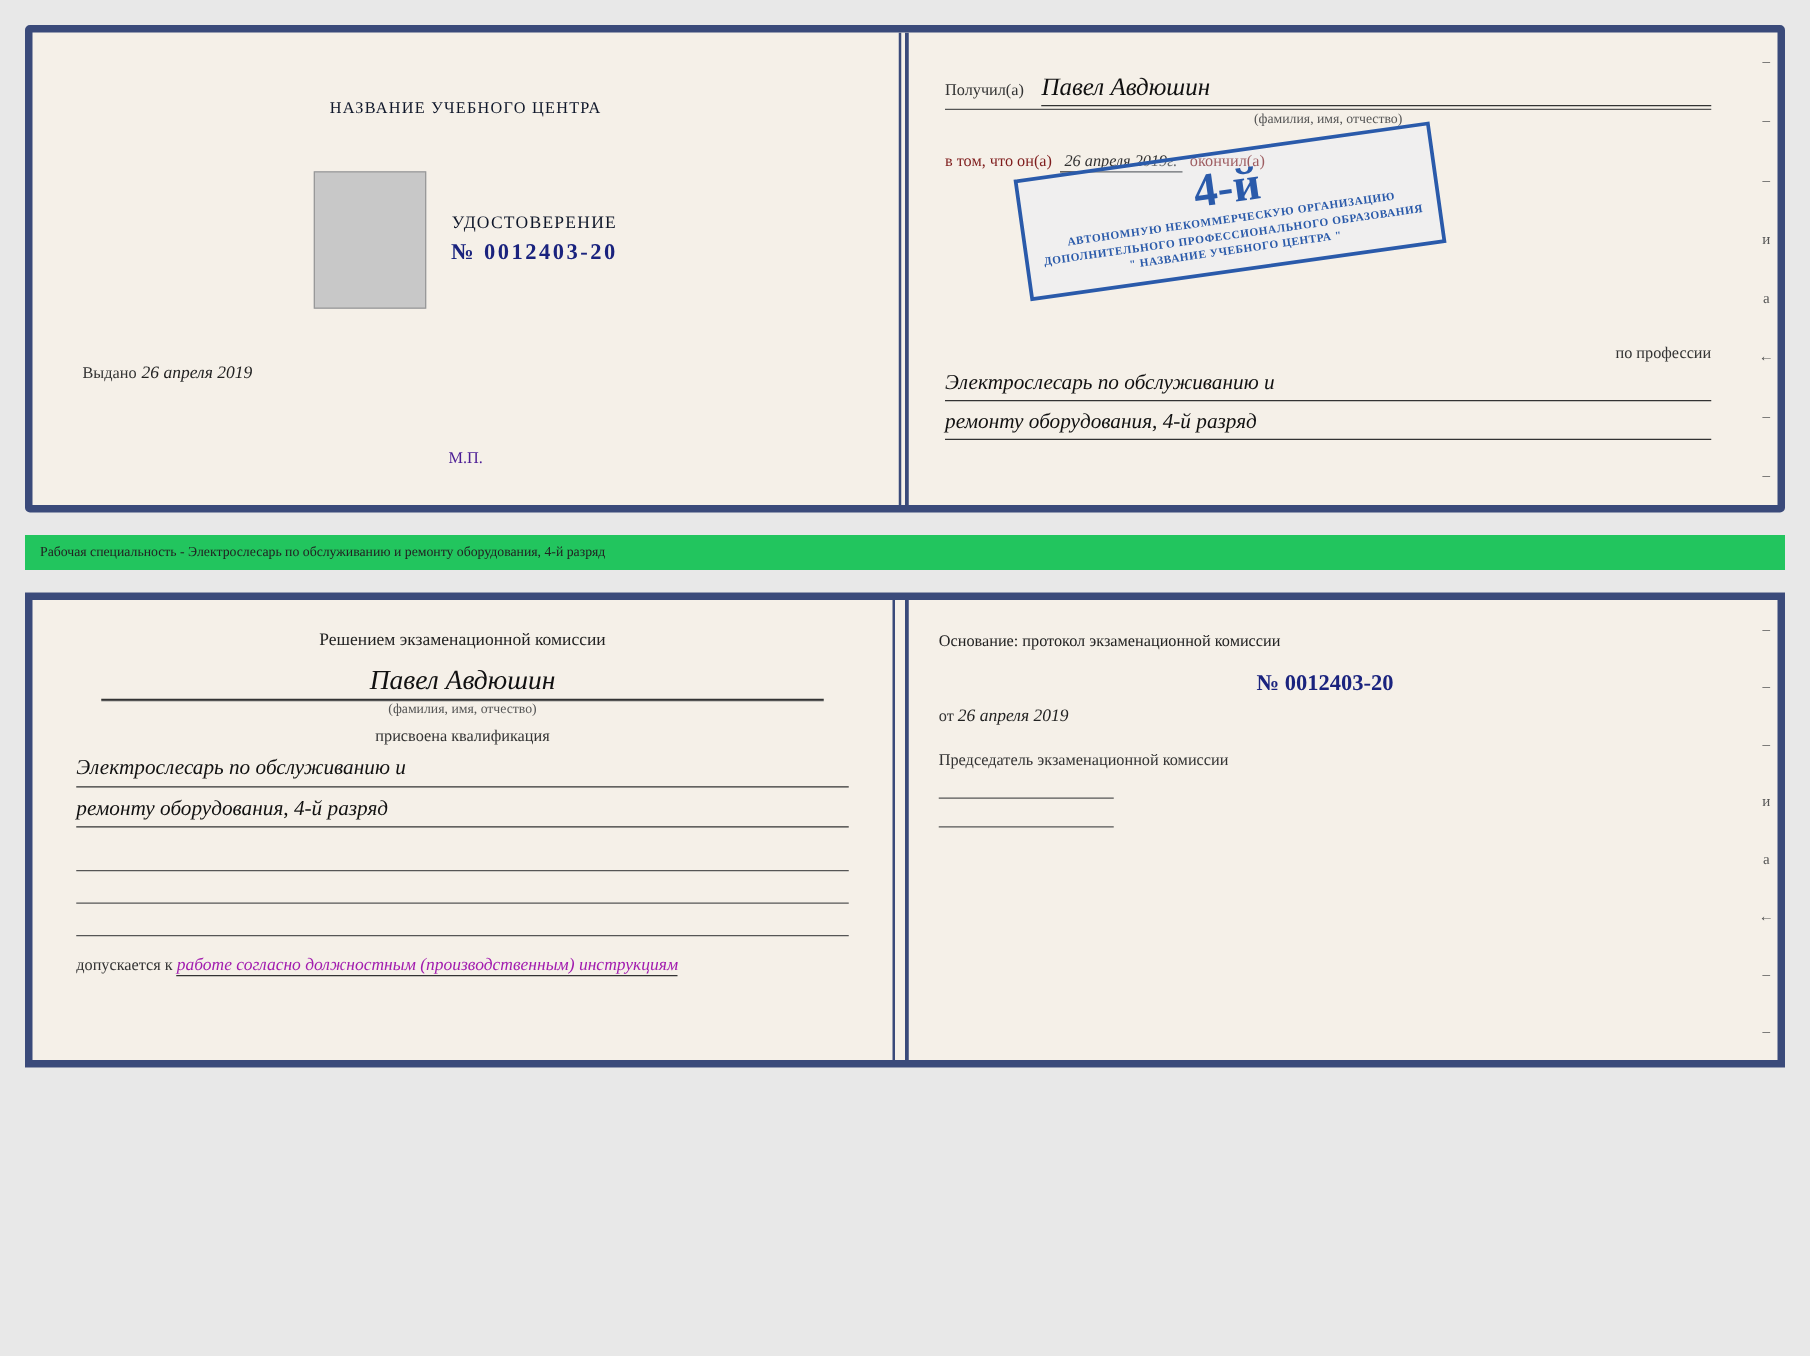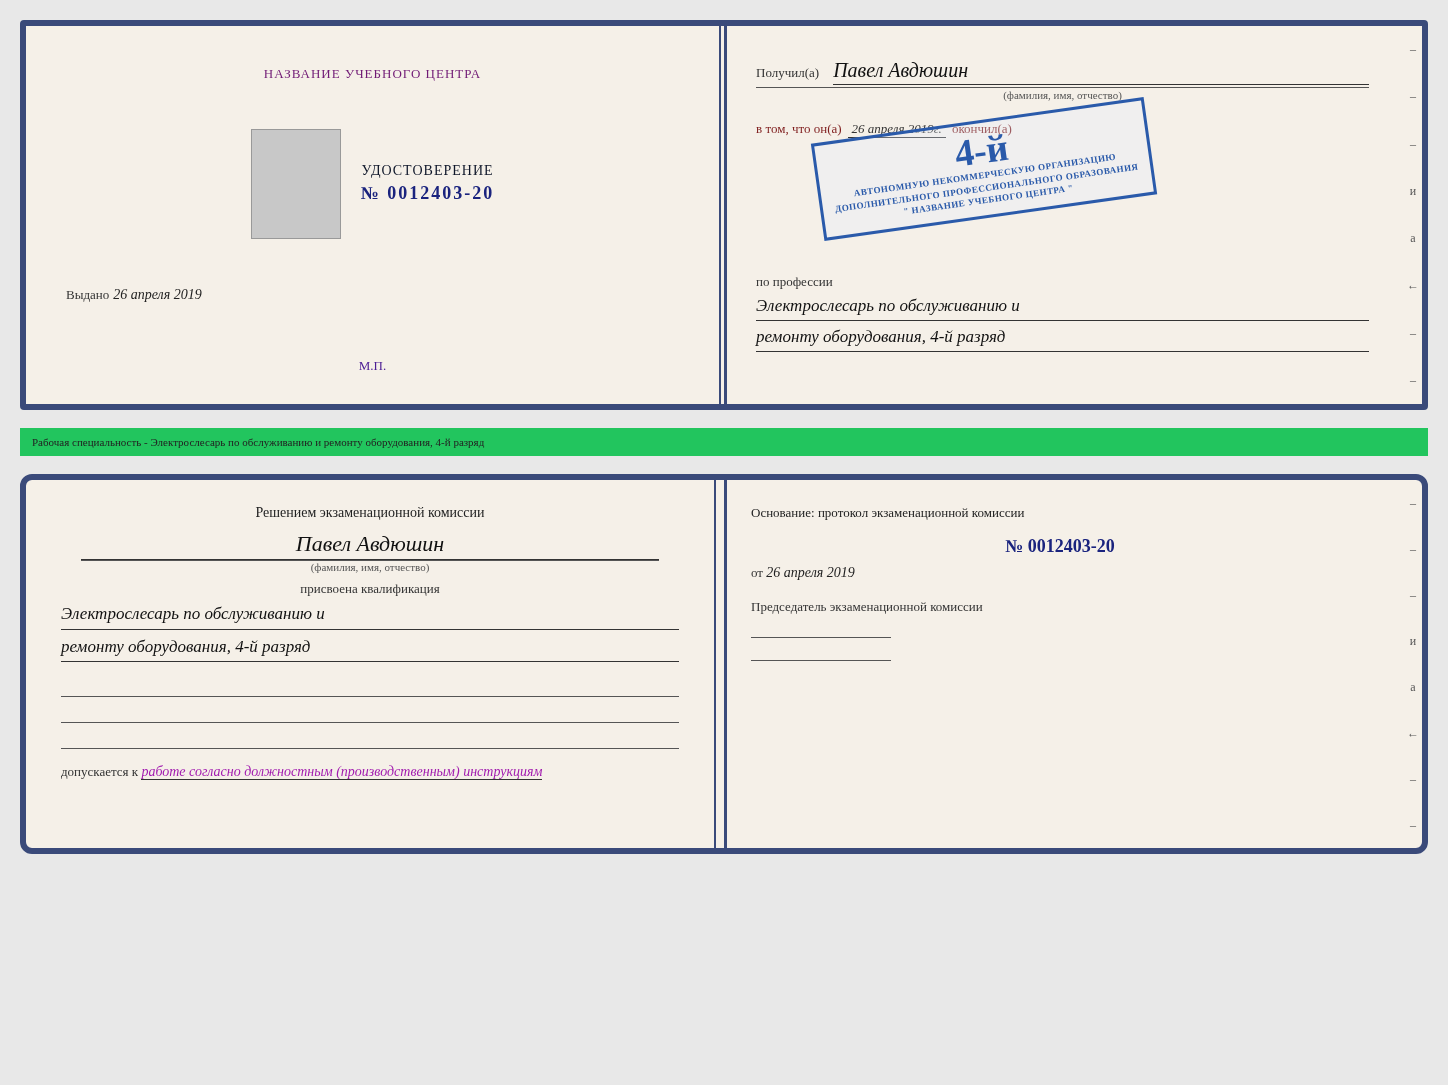--- a/index.html
+++ b/index.html
@@ -53,24 +53,24 @@
       padding: 20px 35px;
       display: flex;
       flex-direction: column;
       gap: 12px;
     }
 
     .center-title {
       text-align: left;
       font-size: 13px;
       letter-spacing: 1px;
-      color: #701a75;
+      color: #0f172a;
       font-weight: normal;
       text-transform: uppercase;
-      margin-top: 10px;
+      margin-top: 22px;
     }
 
     .udost-section {
       text-align: center;
       margin: 20px 0;
     }
 
     .udost-label {
       font-size: 14px;
       text-transform: uppercase;
@@ -197,20 +197,21 @@
       text-transform: uppercase;
       letter-spacing: 0.5px;
       line-height: 1.4;
       font-weight: bold;
     }
 
     .po-professii {
       font-size: 13px;
       color: #333;
       margin-top: 12px;
+      text-align: right;
     }
 
     .profession-handwritten {
       font-size: 17px;
       font-style: italic;
       color: #111;
       font-family: 'Segoe UI', cursive, serif;
       border-bottom: 1px solid #333;
       margin-top: 4px;
       padding-bottom: 2px;
@@ -223,21 +224,21 @@
       font-size: 11px;
       color: #222;
       background: #22c55e;
     }
 
     
     .doc-bottom {
       display: flex;
       background: #f5f0e8;
       border: 6px solid #3a4a7a;
-      border-radius: 12px;
+      border-radius: 0;
       min-height: 380px;
       position: relative;
       overflow: hidden;
     }
 
     .doc-bottom::before {
       content: '';
       position: absolute;
       left: 50%;
       top: 0;

